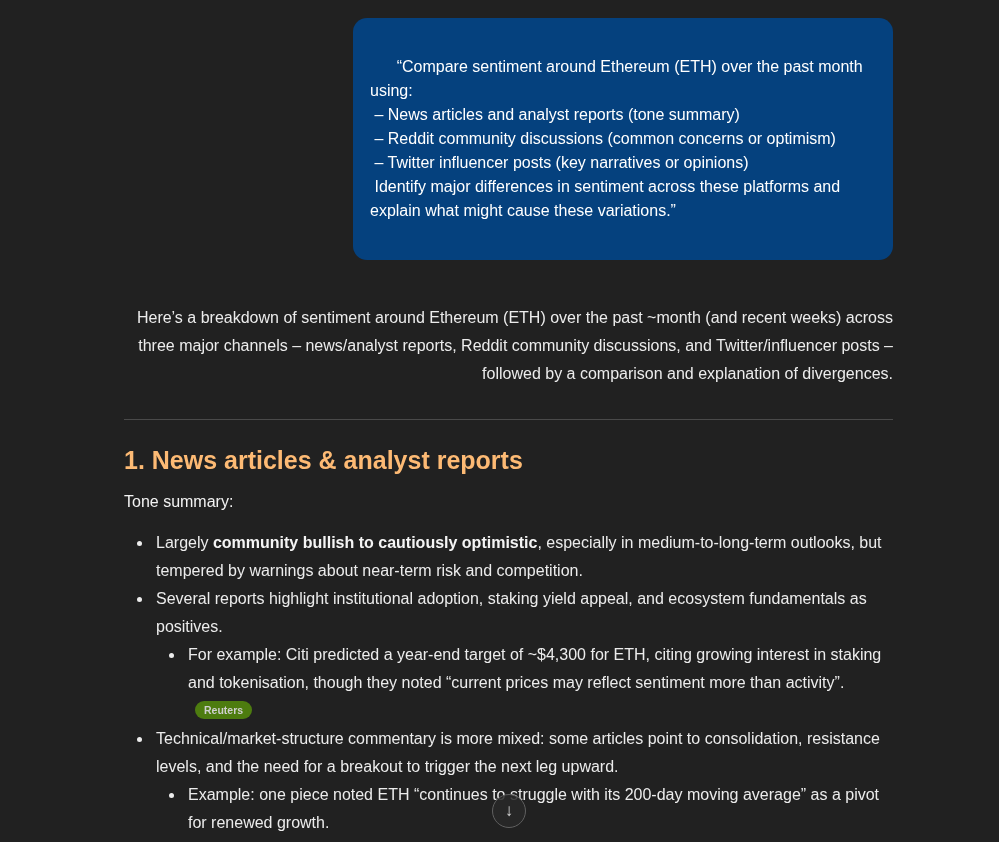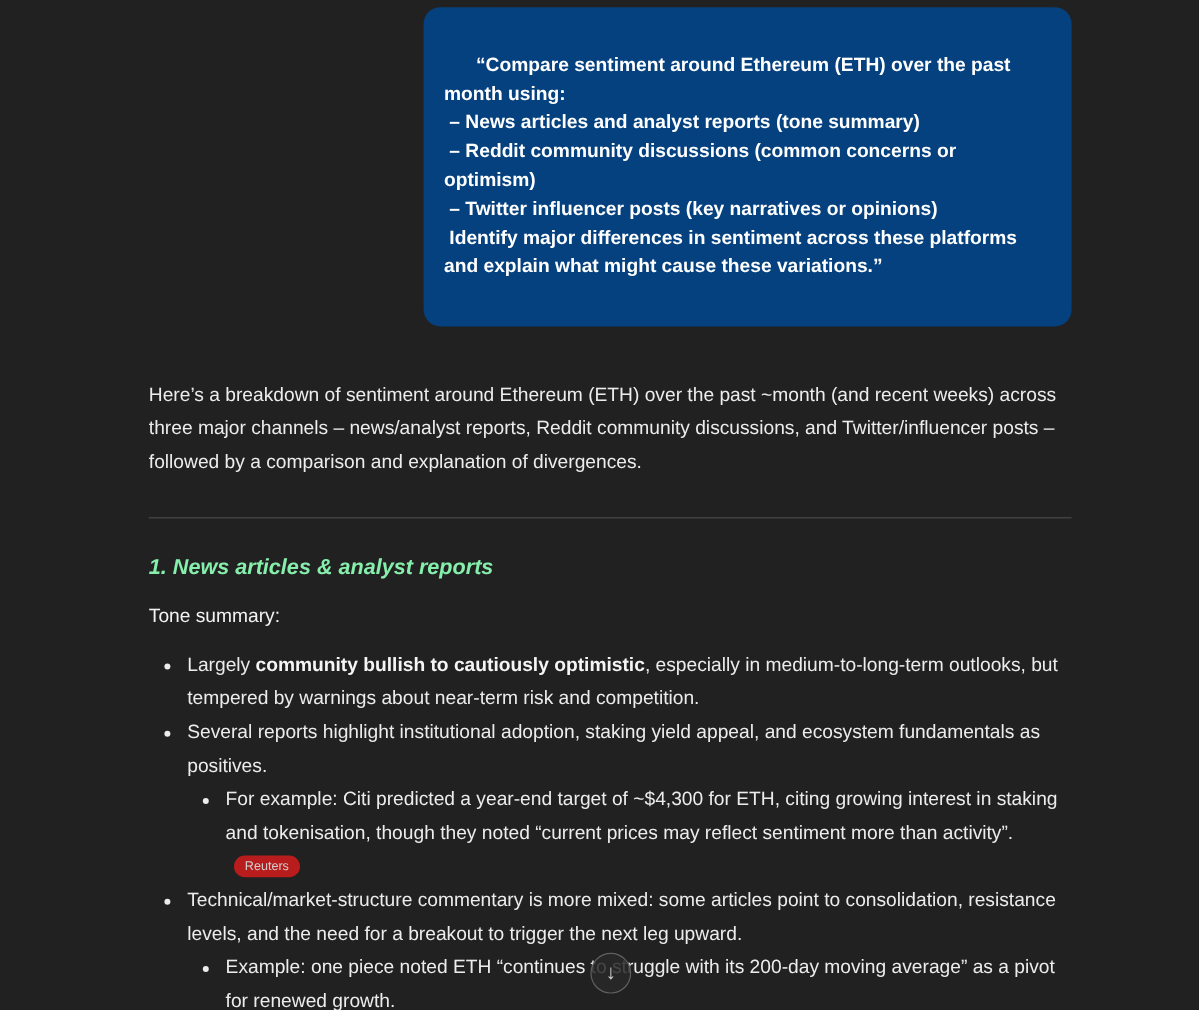--- a/index.html
+++ b/index.html
@@ -15,53 +15,51 @@
   .conversation {
     position: absolute;
     left: 124px;
     top: 0;
     width: 769px;
   }
   
   .user-row {
     display: flex;
     justify-content: flex-end;
-    margin-top: 6px;
-    font-weight: bold;
+    margin-top: 18px;
   }
   .user-bubble {
     background: #05417e;
     color: #ffffff;
     max-width: 540px;
     border-radius: 14px;
     padding: 13px 17px;
     font-size: 16px;
     line-height: 24px;
     white-space: pre-wrap;
   }
   
   .assistant {
     margin-top: 44px;
     font-size: 16px;
     line-height: 28px;
     color: #ececec;
   }
-  .assistant .intro { margin: 0 0 31px 0; }
+  .assistant .intro { margin: 0 0 31px 0; text-align: right; }
   hr.divider {
     border: none;
     border-top: 1px solid #4a4a4a;
     margin: 0;
   }
   h3.section-heading {
-    font-size: 18px;
+    font-size: 25px;
     line-height: 26px;
     font-weight: 700;
-    color: #86efac;
+    color: #fdba74;
     margin: 27px 0 15px 0;
-    font-style: italic;
   }
   .tone-label {
     font-weight: 400;
     color: #f3f3f3;
     margin: 0 0 13px 0;
   }
   strong { color: #f5f5f5; }
   ul.blist { list-style: none; }
   ul.blist > li {
     position: relative;
@@ -72,30 +70,31 @@
     position: absolute;
     left: 13px;
     top: 12px;
     width: 5px;
     height: 5px;
     border-radius: 50%;
     background: #ececec;
   }
   .badge {
     display: inline-block;
-    background: #b91c1c;
+    background: #4d7c0f;
     color: #cfcfcf;
     font-size: 10.5px;
     line-height: 12px;
     padding: 3px 9px;
     border-radius: 9px;
     margin-left: 7px;
     vertical-align: 2px;
     cursor: pointer;
     white-space: nowrap;
+    font-weight: bold;
   }
   
   .scroll-down {
     position: absolute;
     left: 492px;
     top: 794px;
     width: 34px;
     height: 34px;
     border-radius: 50%;
     border: 1px solid #606060;

